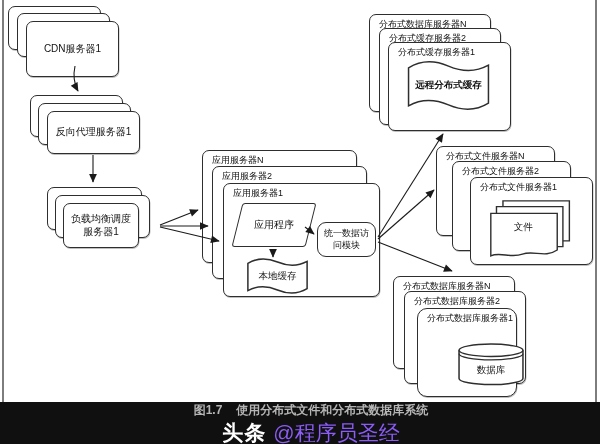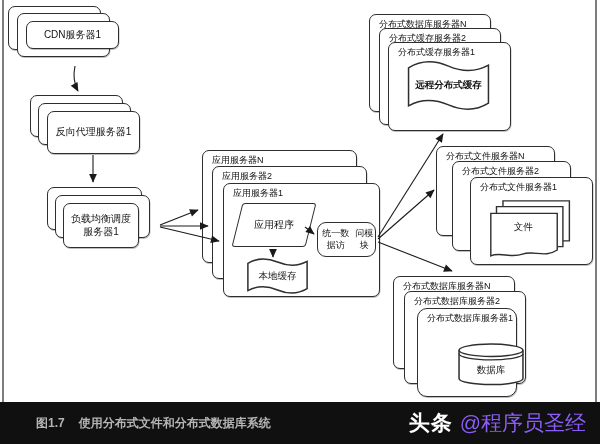--- a/index.html
+++ b/index.html
@@ -28,47 +28,48 @@
     transform:skewX(14deg);font-size:10px;
   }
   .shape-wrap{position:absolute;}
   .shape-wrap svg{position:absolute;inset:0;width:100%;height:100%;}
   .shape-label{
     position:absolute;inset:0;display:flex;align-items:center;justify-content:center;
     font-size:9.5px;text-align:center;
   }
   .module{
     position:absolute;background:#fff;border:1.4px solid #2e2e2e;border-radius:9px;
-    box-sizing:border-box;display:flex;flex-direction:row;align-items:center;
+    box-sizing:border-box;display:flex;flex-direction:column;align-items:center;
     justify-content:center;font-size:9px;line-height:1.3;text-align:center;
   }
   #overlay{position:absolute;inset:0;width:600px;height:444px;pointer-events:none;}
   #caption-bar{
     position:absolute;left:0;top:402px;width:600px;height:42px;background:#101010;
     display:flex;align-items:center;justify-content:space-between;box-sizing:border-box;
     padding:0 14px 0 36px;
+    flex-direction:column;
   }
   #figure-caption{display:flex;align-items:center;gap:14px;font-size:12px;
     font-weight:600;color:#b5b5b5;}
   #watermark{display:flex;align-items:flex-end;gap:7px;font-size:21px;}
   #watermark .brand{font-weight:bold;color:#ffffff;letter-spacing:1px;}
   #watermark .handle{color:#8b5cf6;}
 </style>
 </head>
 <body>
 
 <div id="canvas">
 
   <div class="vline" style="left:2px;"></div>
   <div class="vline" style="left:595px;"></div>
 
   <div>
     <div class="box" style="left:8px;top:6px;width:93px;height:44px;"></div>
     <div class="box" style="left:17px;top:13px;width:93px;height:44px;"></div>
-    <div class="box" style="left:26px;top:21px;width:93px;height:28px;padding-left:27px;">
+    <div class="box" style="left:26px;top:21px;width:93px;height:56px;padding-left:27px;">
       <div class="center-label">CDN服务器1</div>
     </div>
   </div>
 
   <div>
     <div class="box" style="left:30px;top:95px;width:93px;height:42px;"></div>
     <div class="box" style="left:38px;top:103px;width:93px;height:42px;"></div>
     <div class="box" style="left:47px;top:111px;width:93px;height:43px;">
       <div class="center-label">反向代理服务器1</div>
     </div>

